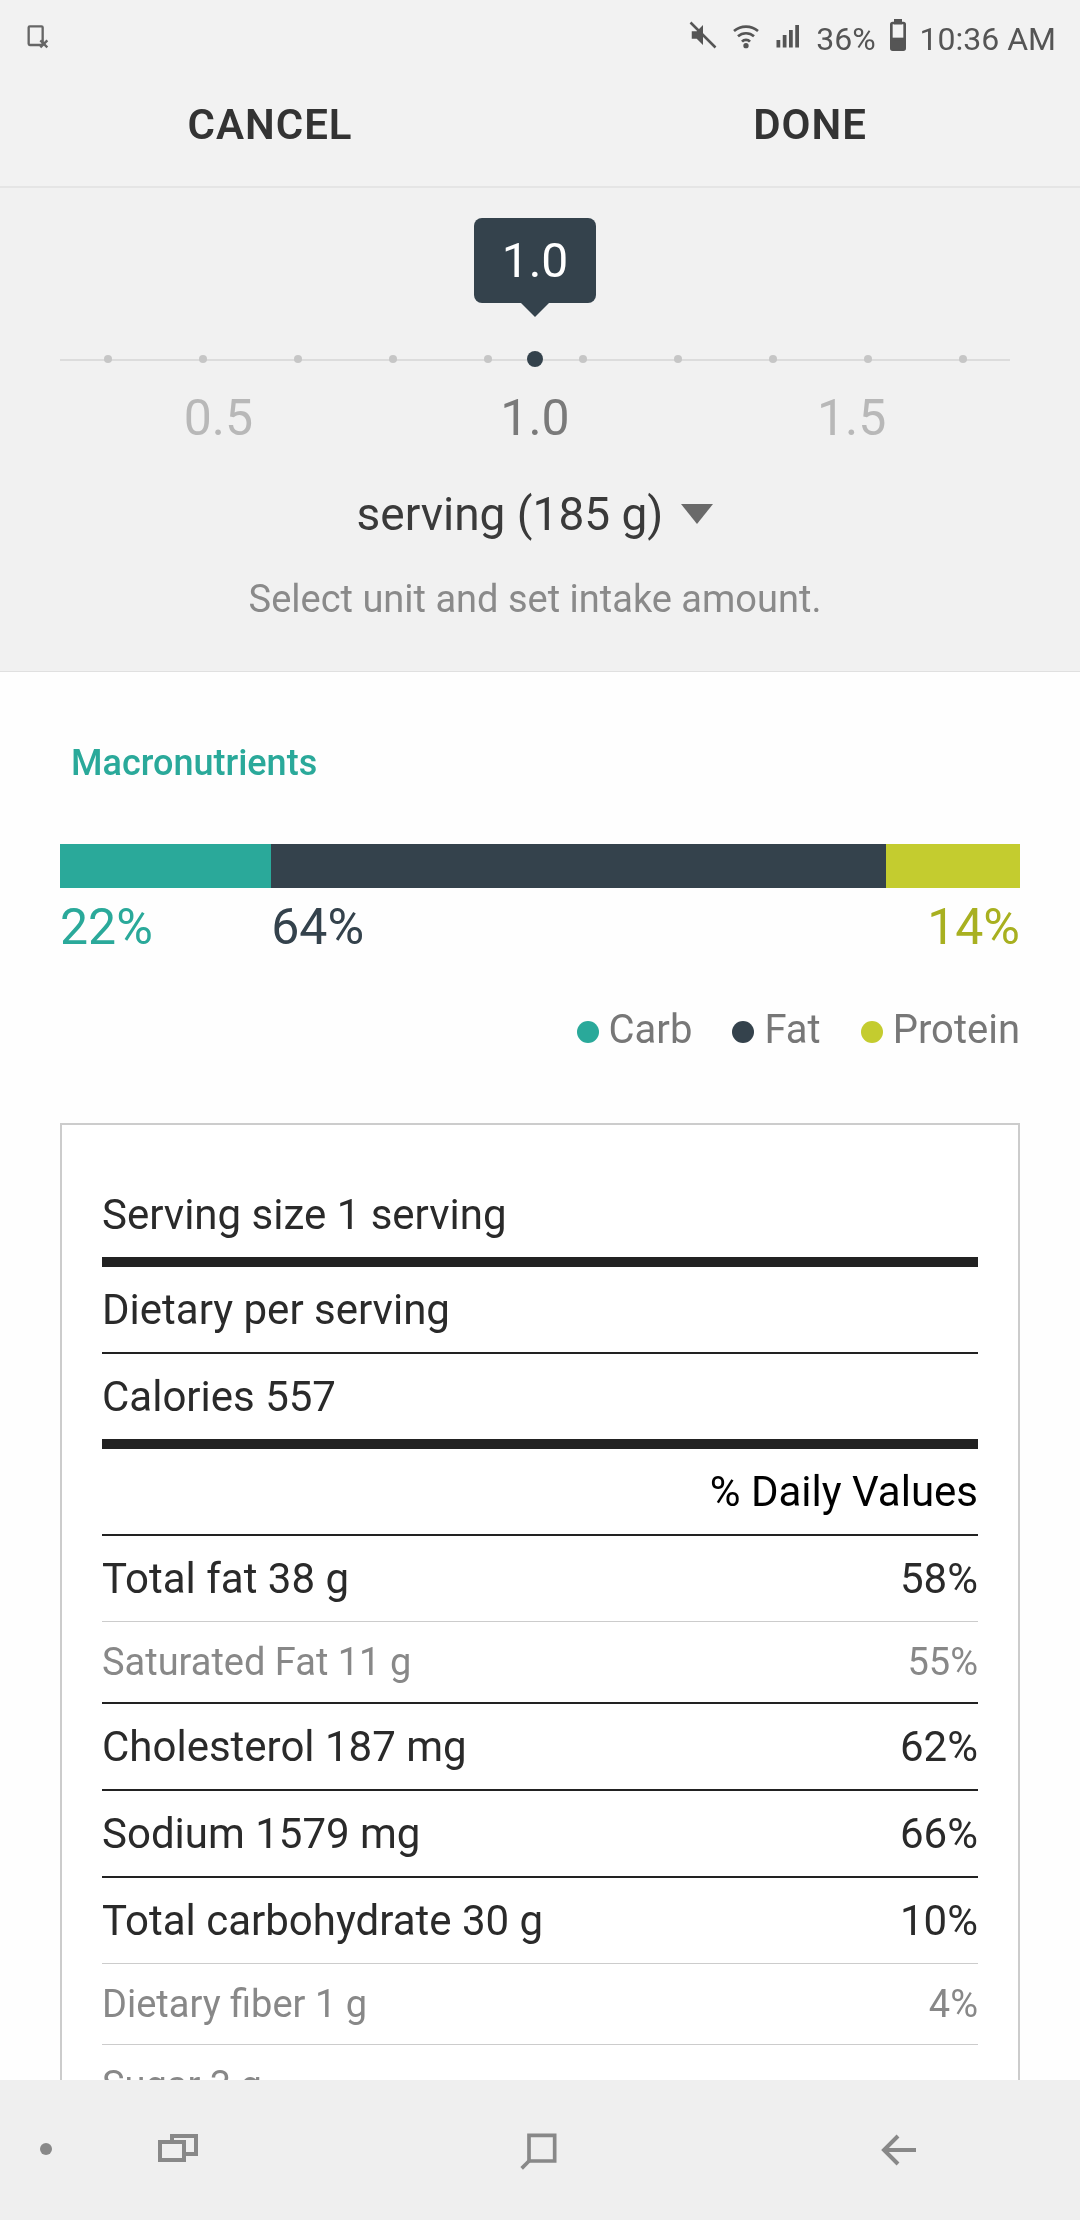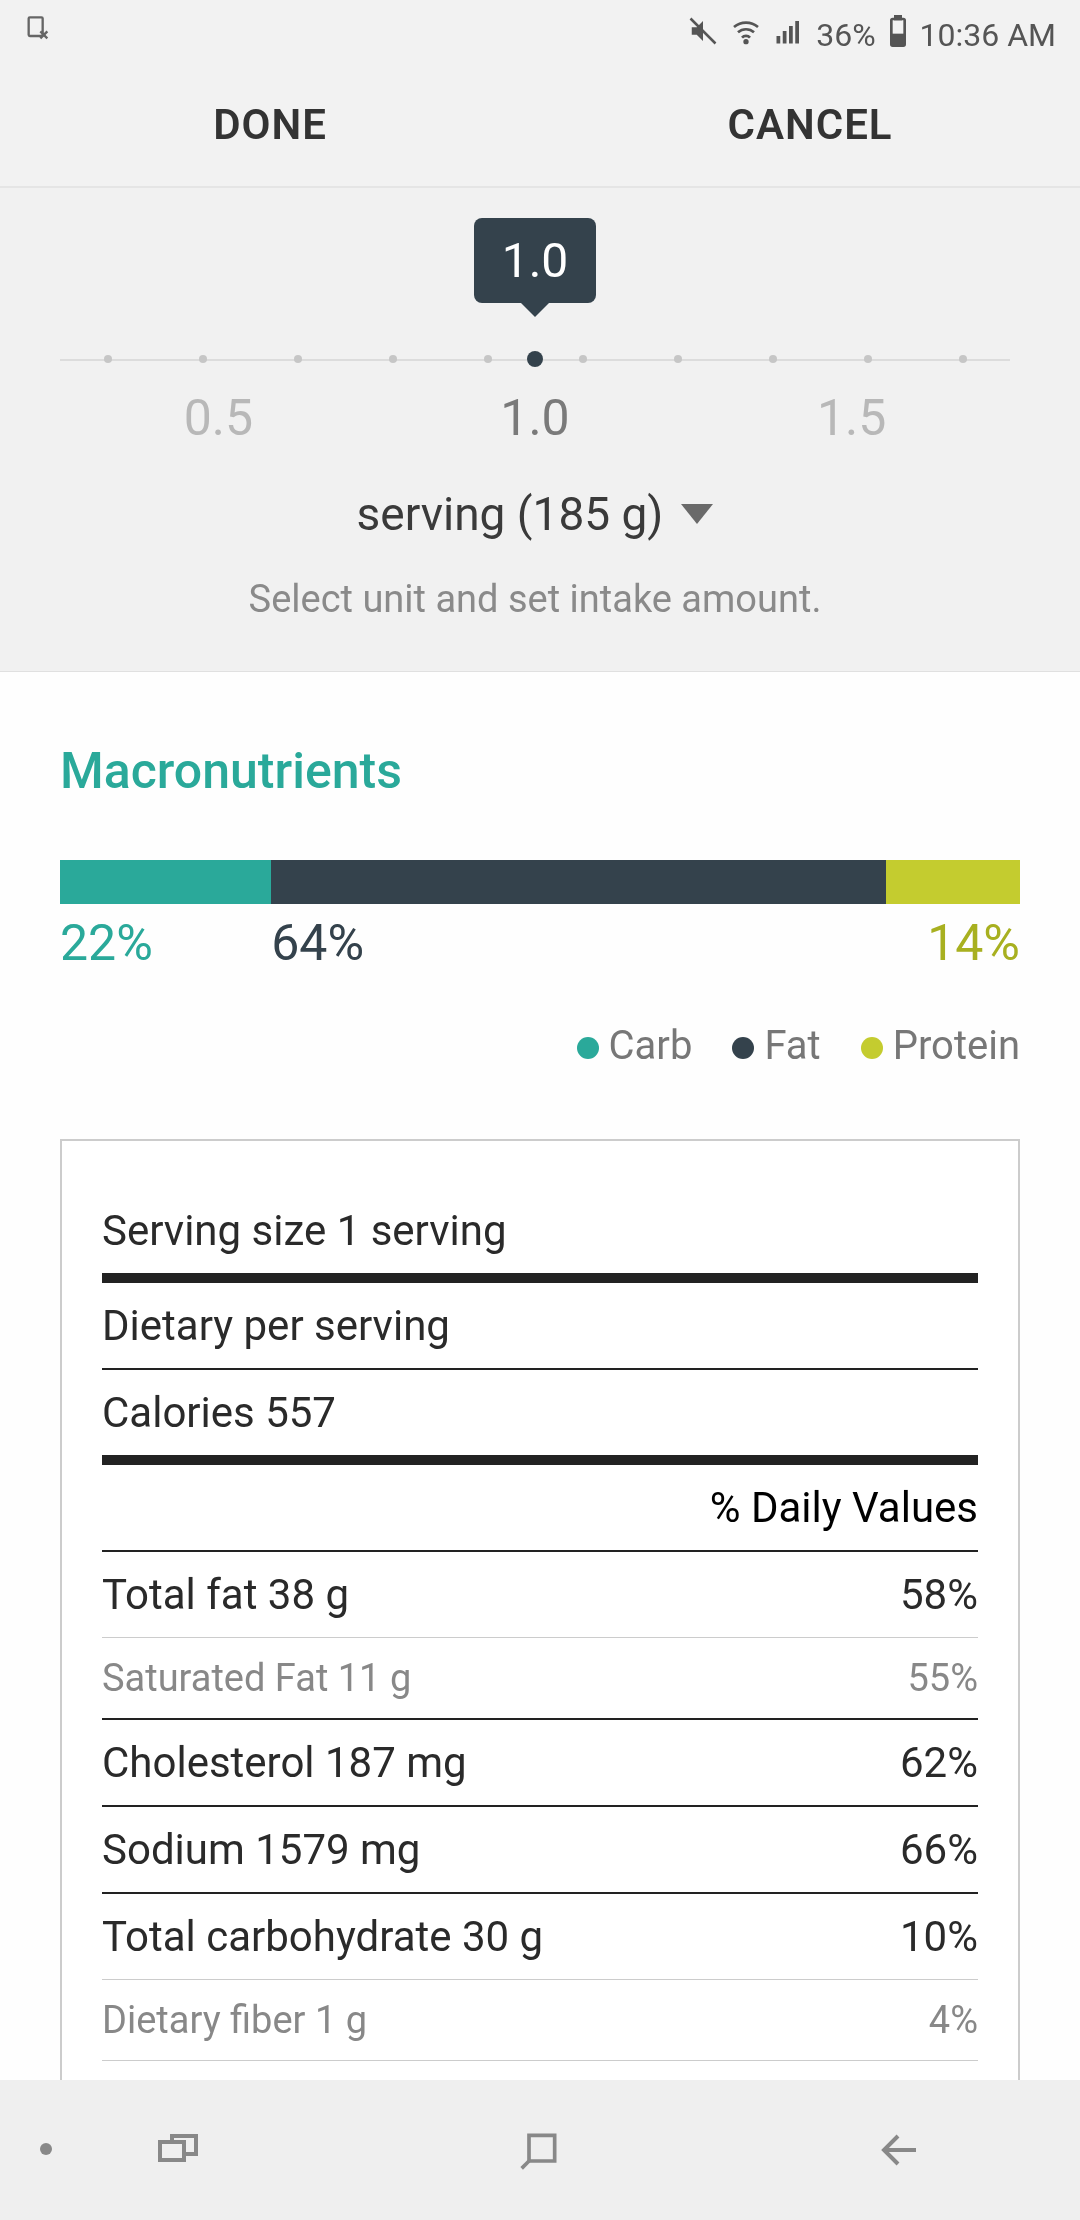--- a/index.html
+++ b/index.html
@@ -1,18 +1,18 @@
 <!DOCTYPE html>
 <html><head>
 <meta charset="utf-8">
 <style>
   * { box-sizing: border-box; margin: 0; padding: 0; }
   html, body { width: 1080px; height: 2220px; font-family: -apple-system, 'Segoe UI', Roboto, sans-serif; background: #fafafa; overflow: hidden; }
 
-  .status-bar { height: 62px; display: flex; align-items: flex-start; justify-content: space-between; padding: 15px 24px; background: #f2f2f2; color: #444; font-size: 30px; }
+  .status-bar { height: 62px; display: flex; align-items: flex-end; justify-content: space-between; padding: 3px 24px; background: #f2f2f2; color: #444; font-size: 30px; }
   .status-left { display: flex; gap: 10px; align-items: center; }
   .status-right { display: flex; gap: 12px; align-items: center; color: #555; }
   .status-right span { font-size: 32px; }
 
   .action-bar { height: 126px; display: flex; border-bottom: 2px solid #e5e5e5; background: #f2f2f2; }
   .action-btn { flex: 1; display: flex; align-items: center; justify-content: center; font-size: 42px; font-weight: 600; color: #333; letter-spacing: 1px; }
 
   .serving-panel { background: #f1f1f1; padding: 30px 10px 50px 0; text-align: center; border-bottom: 1px solid #e0e0e0; position: relative; }
   .bubble { display: inline-block; background: #34424c; color: #fff; font-size: 48px; padding: 14px 28px; border-radius: 8px; position: relative; margin-bottom: 16px; }
   .bubble::after { content: ''; position: absolute; bottom: -14px; left: 50%; transform: translateX(-50%); border-left: 14px solid transparent; border-right: 14px solid transparent; border-top: 14px solid #34424c; }
@@ -24,21 +24,21 @@
   .slider-labels { display: flex; margin: 0 60px 40px 60px; font-size: 50px; color: #b8b8b8; }
   .slider-labels .lbl { flex: 1; text-align: center; }
   .slider-labels .lbl.mid { color: #7a7a7a; }
 
   .unit-row { font-size: 46px; color: #3a3a3a; display: inline-flex; align-items: center; gap: 18px; margin-bottom: 36px; text-align: center; }
   .caret-down { width: 0; height: 0; border-left: 16px solid transparent; border-right: 16px solid transparent; border-top: 20px solid #6a6a6a; }
 
   .hint { font-size: 38px; color: #8a8a8a; }
 
   .content { background: #fefefe; padding: 70px 60px 0 60px; }
-  .section-title { font-size: 50px; color: #2aa99a; font-weight: 500; margin-bottom: 60px; }
+  .section-title { font-size: 36px; color: #2aa99a; font-weight: 500; margin-bottom: 60px; margin-left: 11px; }
 
   .macro-bar { height: 44px; display: flex; overflow: hidden; }
   .macro-seg { height: 100%; }
   .macro-pcts { display: flex; font-size: 50px; margin-top: 10px; }
   .macro-pcts > div { }
   .legend { display: flex; justify-content: flex-end; gap: 40px; margin-top: 50px; font-size: 40px; color: #777; }
   .legend .dot { display: inline-block; width: 22px; height: 22px; border-radius: 50%; margin-right: 10px; vertical-align: middle; }
 
   .nutrition-box { border: 2px solid #ccc; margin: 70px 0 0 0; padding: 47px 40px 10px 40px; background: #fff; }
   .nrow { display: flex; justify-content: space-between; align-items: flex-end; padding: 18px 0; font-size: 42px; color: #2a2a2a; }
@@ -95,22 +95,22 @@
           <rect x="1" y="3" width="10" height="20" rx="1"></rect>
           <rect x="4" y="1" width="4" height="2" fill="#555"></rect>
           <rect x="2" y="15" width="8" height="7" fill="#555"></rect>
         </svg>
     </span>
     <span>10:36 AM</span>
   </div>
 </div>
 
 <div class="action-bar">
+  <div class="action-btn">CANCEL</div>
   <div class="action-btn">DONE</div>
-  <div class="action-btn">CANCEL</div>
 </div>
 
 <div class="serving-panel">
   <div class="bubble">1.0</div>
   <div class="slider-track">
     <div class="slider-line"></div>
     <div class="slider-dot" style="left:5%"></div>
     <div class="slider-dot" style="left:15%"></div>
     <div class="slider-dot" style="left:25%"></div>
     <div class="slider-dot" style="left:35%"></div>

